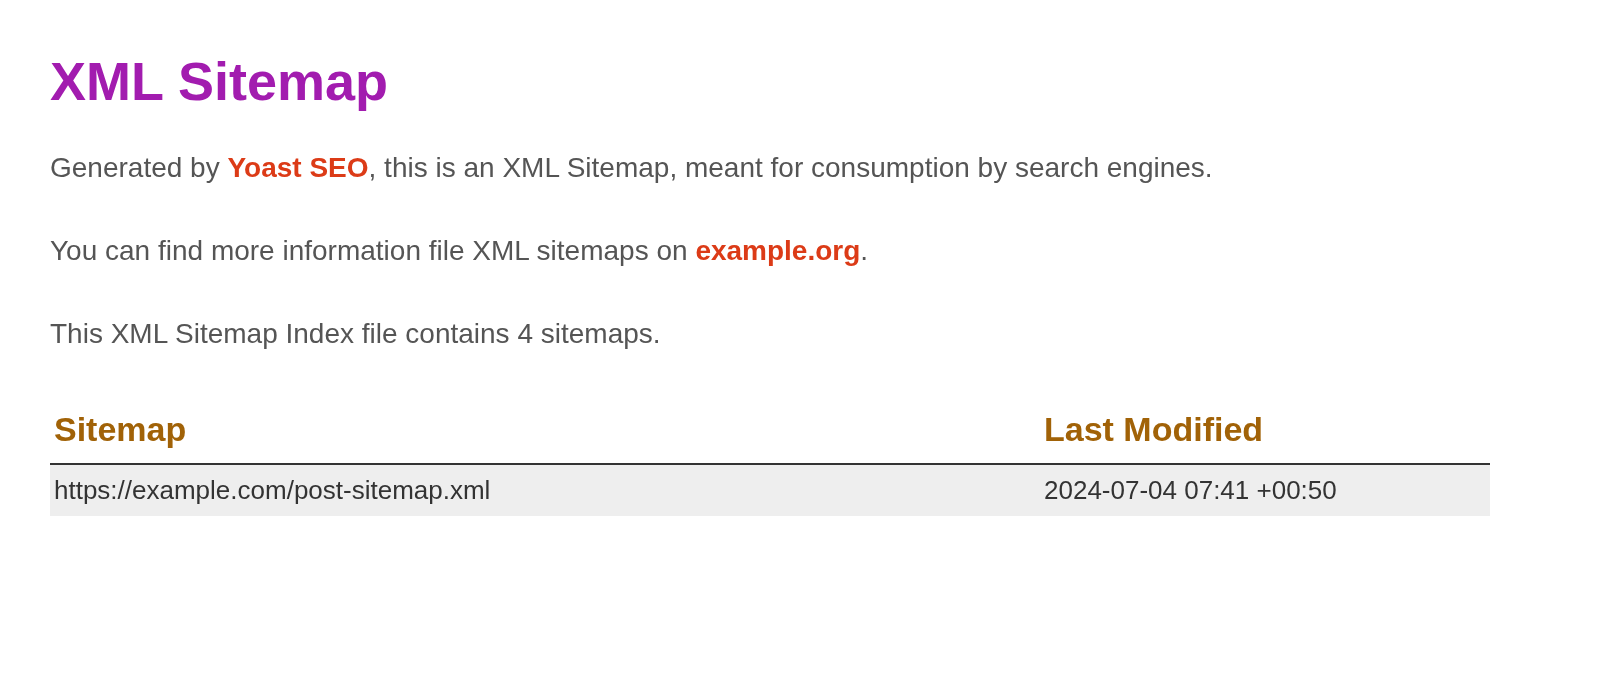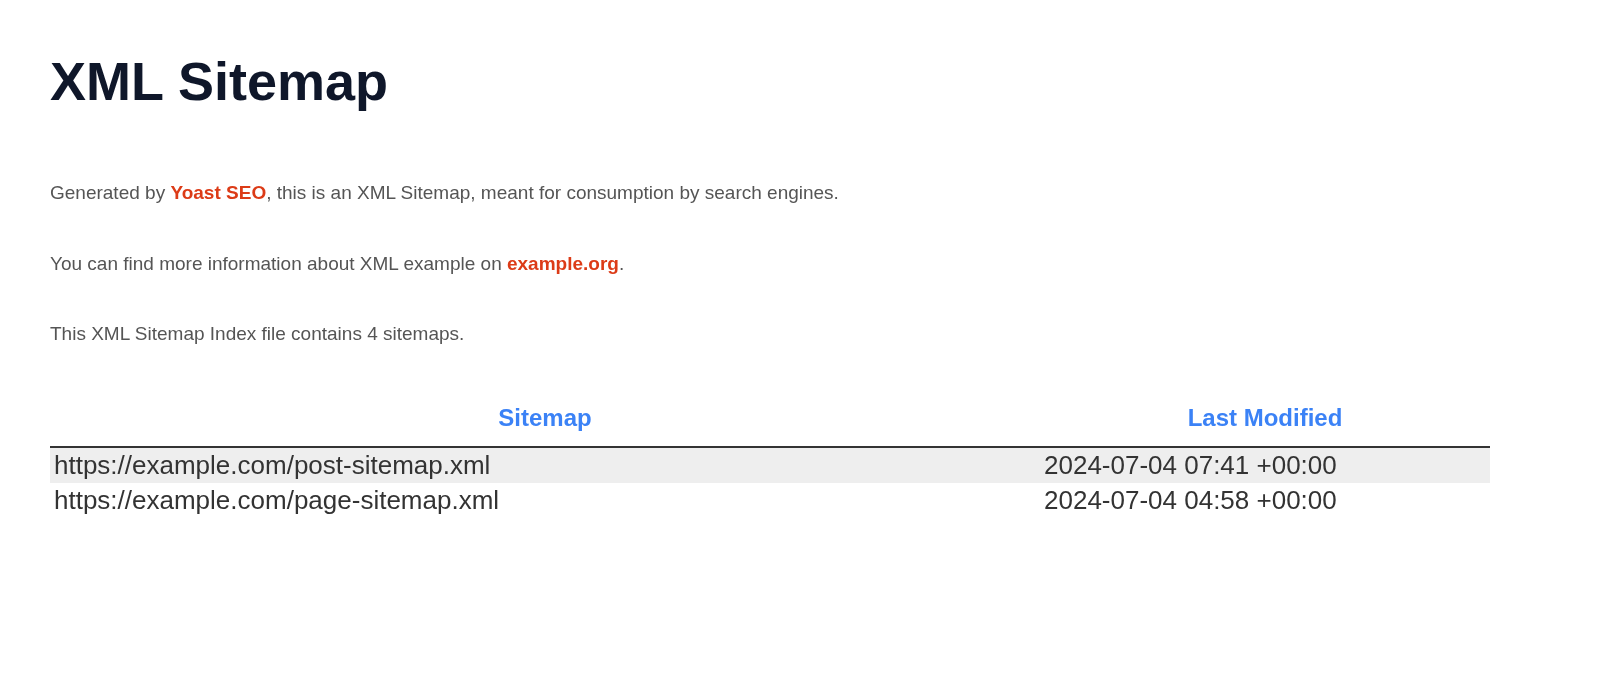--- a/index.html
+++ b/index.html
@@ -9,88 +9,84 @@
     }
     body {
       font-family: -apple-system, BlinkMacSystemFont, "Segoe UI", Helvetica, Arial, sans-serif;
       background: #ffffff;
       padding: 50px;
       color: #444444;
     }
     h1 {
       font-size: 54px;
       font-weight: 700;
-      color: #0f172a;
-      margin-bottom: 68px;
+      color: #a21caf;
+      margin-bottom: 36px;
     }
     p {
-      font-size: 19px;
+      font-size: 28px;
       line-height: 1.4;
       color: #555555;
       margin-bottom: 44px;
     }
     .link-red {
       color: #dc3b17;
       text-decoration: none;
       font-weight: 700;
     }
     table {
       width: 96%;
       border-collapse: collapse;
       margin-top: 10px;
     }
     th {
-      text-align: center;
-      font-size: 24px;
+      text-align: left;
+      font-size: 34px;
       font-weight: 700;
-      color: #3b82f6;
+      color: #a16207;
       padding: 12px 4px 14px 4px;
       border-bottom: 2px solid #333333;
     }
     th.last-mod {
       width: 450px;
     }
     td {
       font-size: 26px;
       color: #333333;
-      padding: 2px 4px;
+      padding: 10px 4px;
     }
     tbody tr:nth-child(odd) {
       background: #eeeeee;
     }
     td a {
       color: #333333;
       text-decoration: none;
     }
   </style>
 </head>
 <body>
 
 <h1>XML Sitemap</h1>
 
 <p>
   <span>Generated by </span><a class="link-red">Yoast SEO</a><span>, this is an XML Sitemap, meant for consumption by search engines.</span>
 </p>
 
 <p>
-  <span>You can find more information about XML example on </span><a class="link-red">example.org</a><span>.</span>
+  <span>You can find more information file XML sitemaps on </span><a class="link-red">example.org</a><span>.</span>
 </p>
 
 <p>This XML Sitemap Index file contains 4 sitemaps.</p>
 
 <table>
   <thead>
     <tr>
       <th>Sitemap</th>
       <th class="last-mod">Last Modified</th>
     </tr>
   </thead>
   <tbody id="sitemap-rows">
   <tr>
         <td><a>https://example.com/post-sitemap.xml</a></td>
-        <td>2024-07-04 07:41 +00:00</td>
-      </tr>
-      <tr>
-        <td><a>https://example.com/page-sitemap.xml</a></td>
-        <td>2024-07-04 04:58 +00:00</td>
+        <td>2024-07-04 07:41 +00:50</td>
       </tr>
     </tbody>
 </table>
 
 </body></html>

